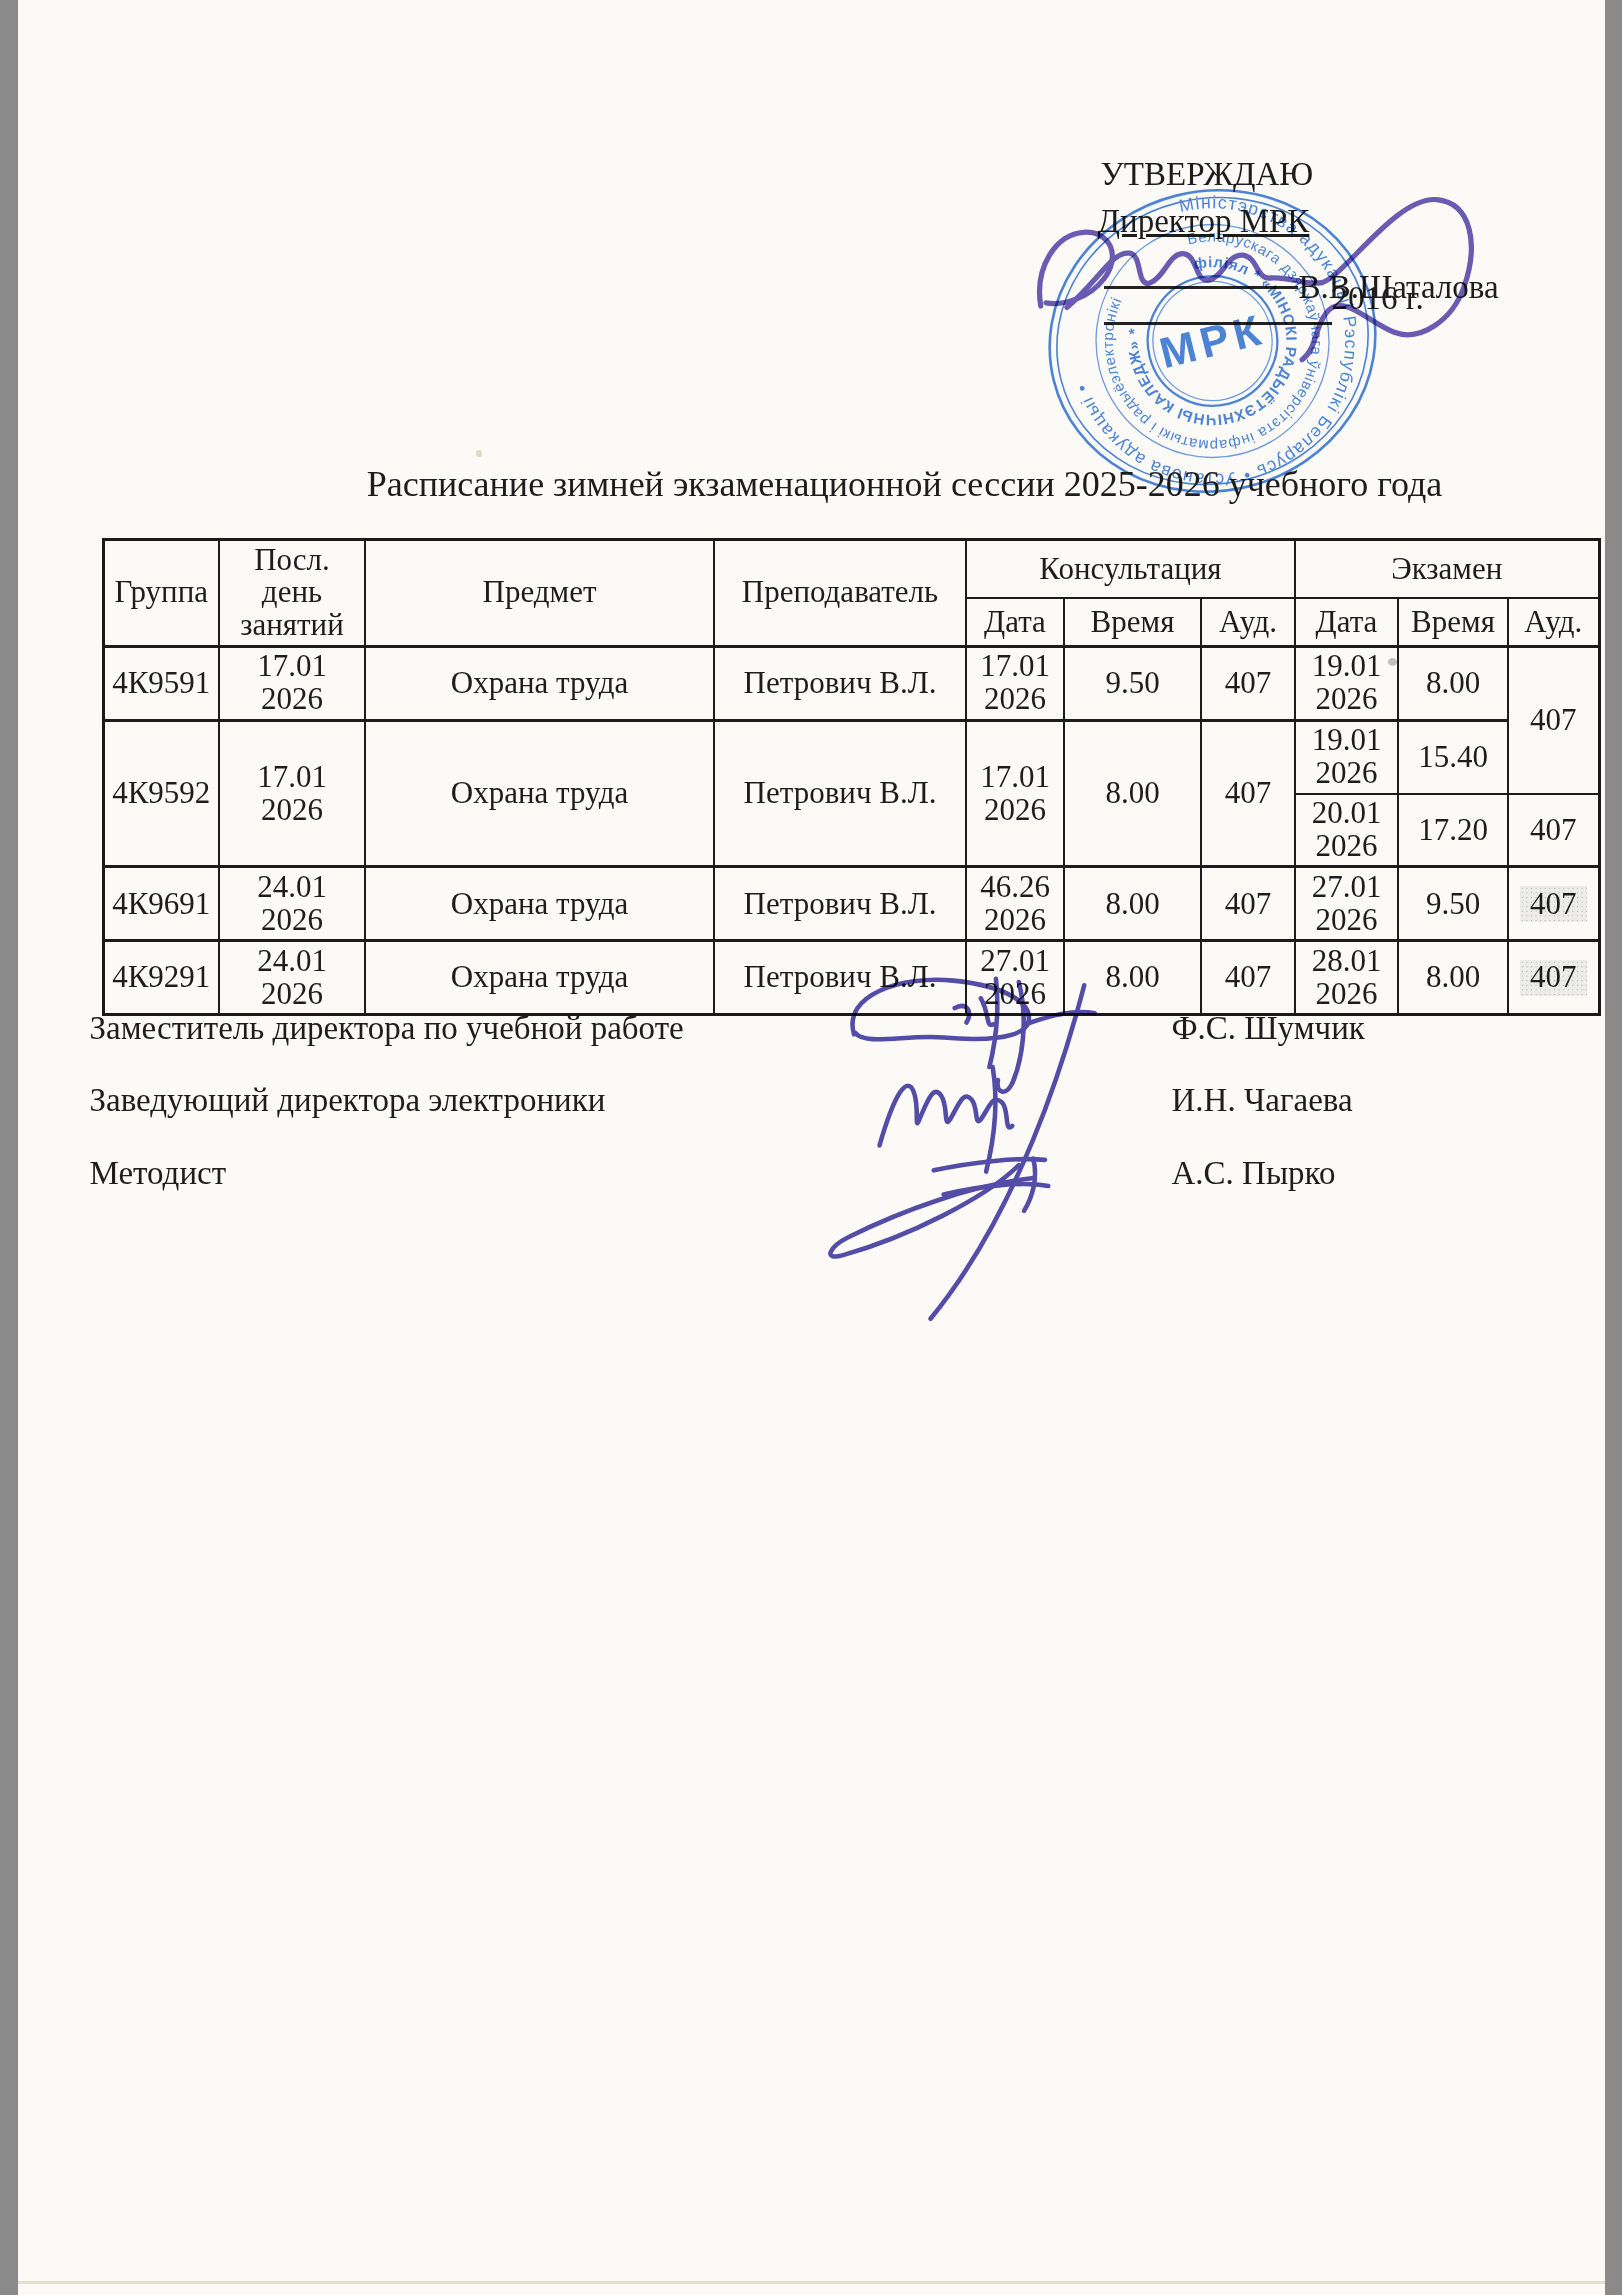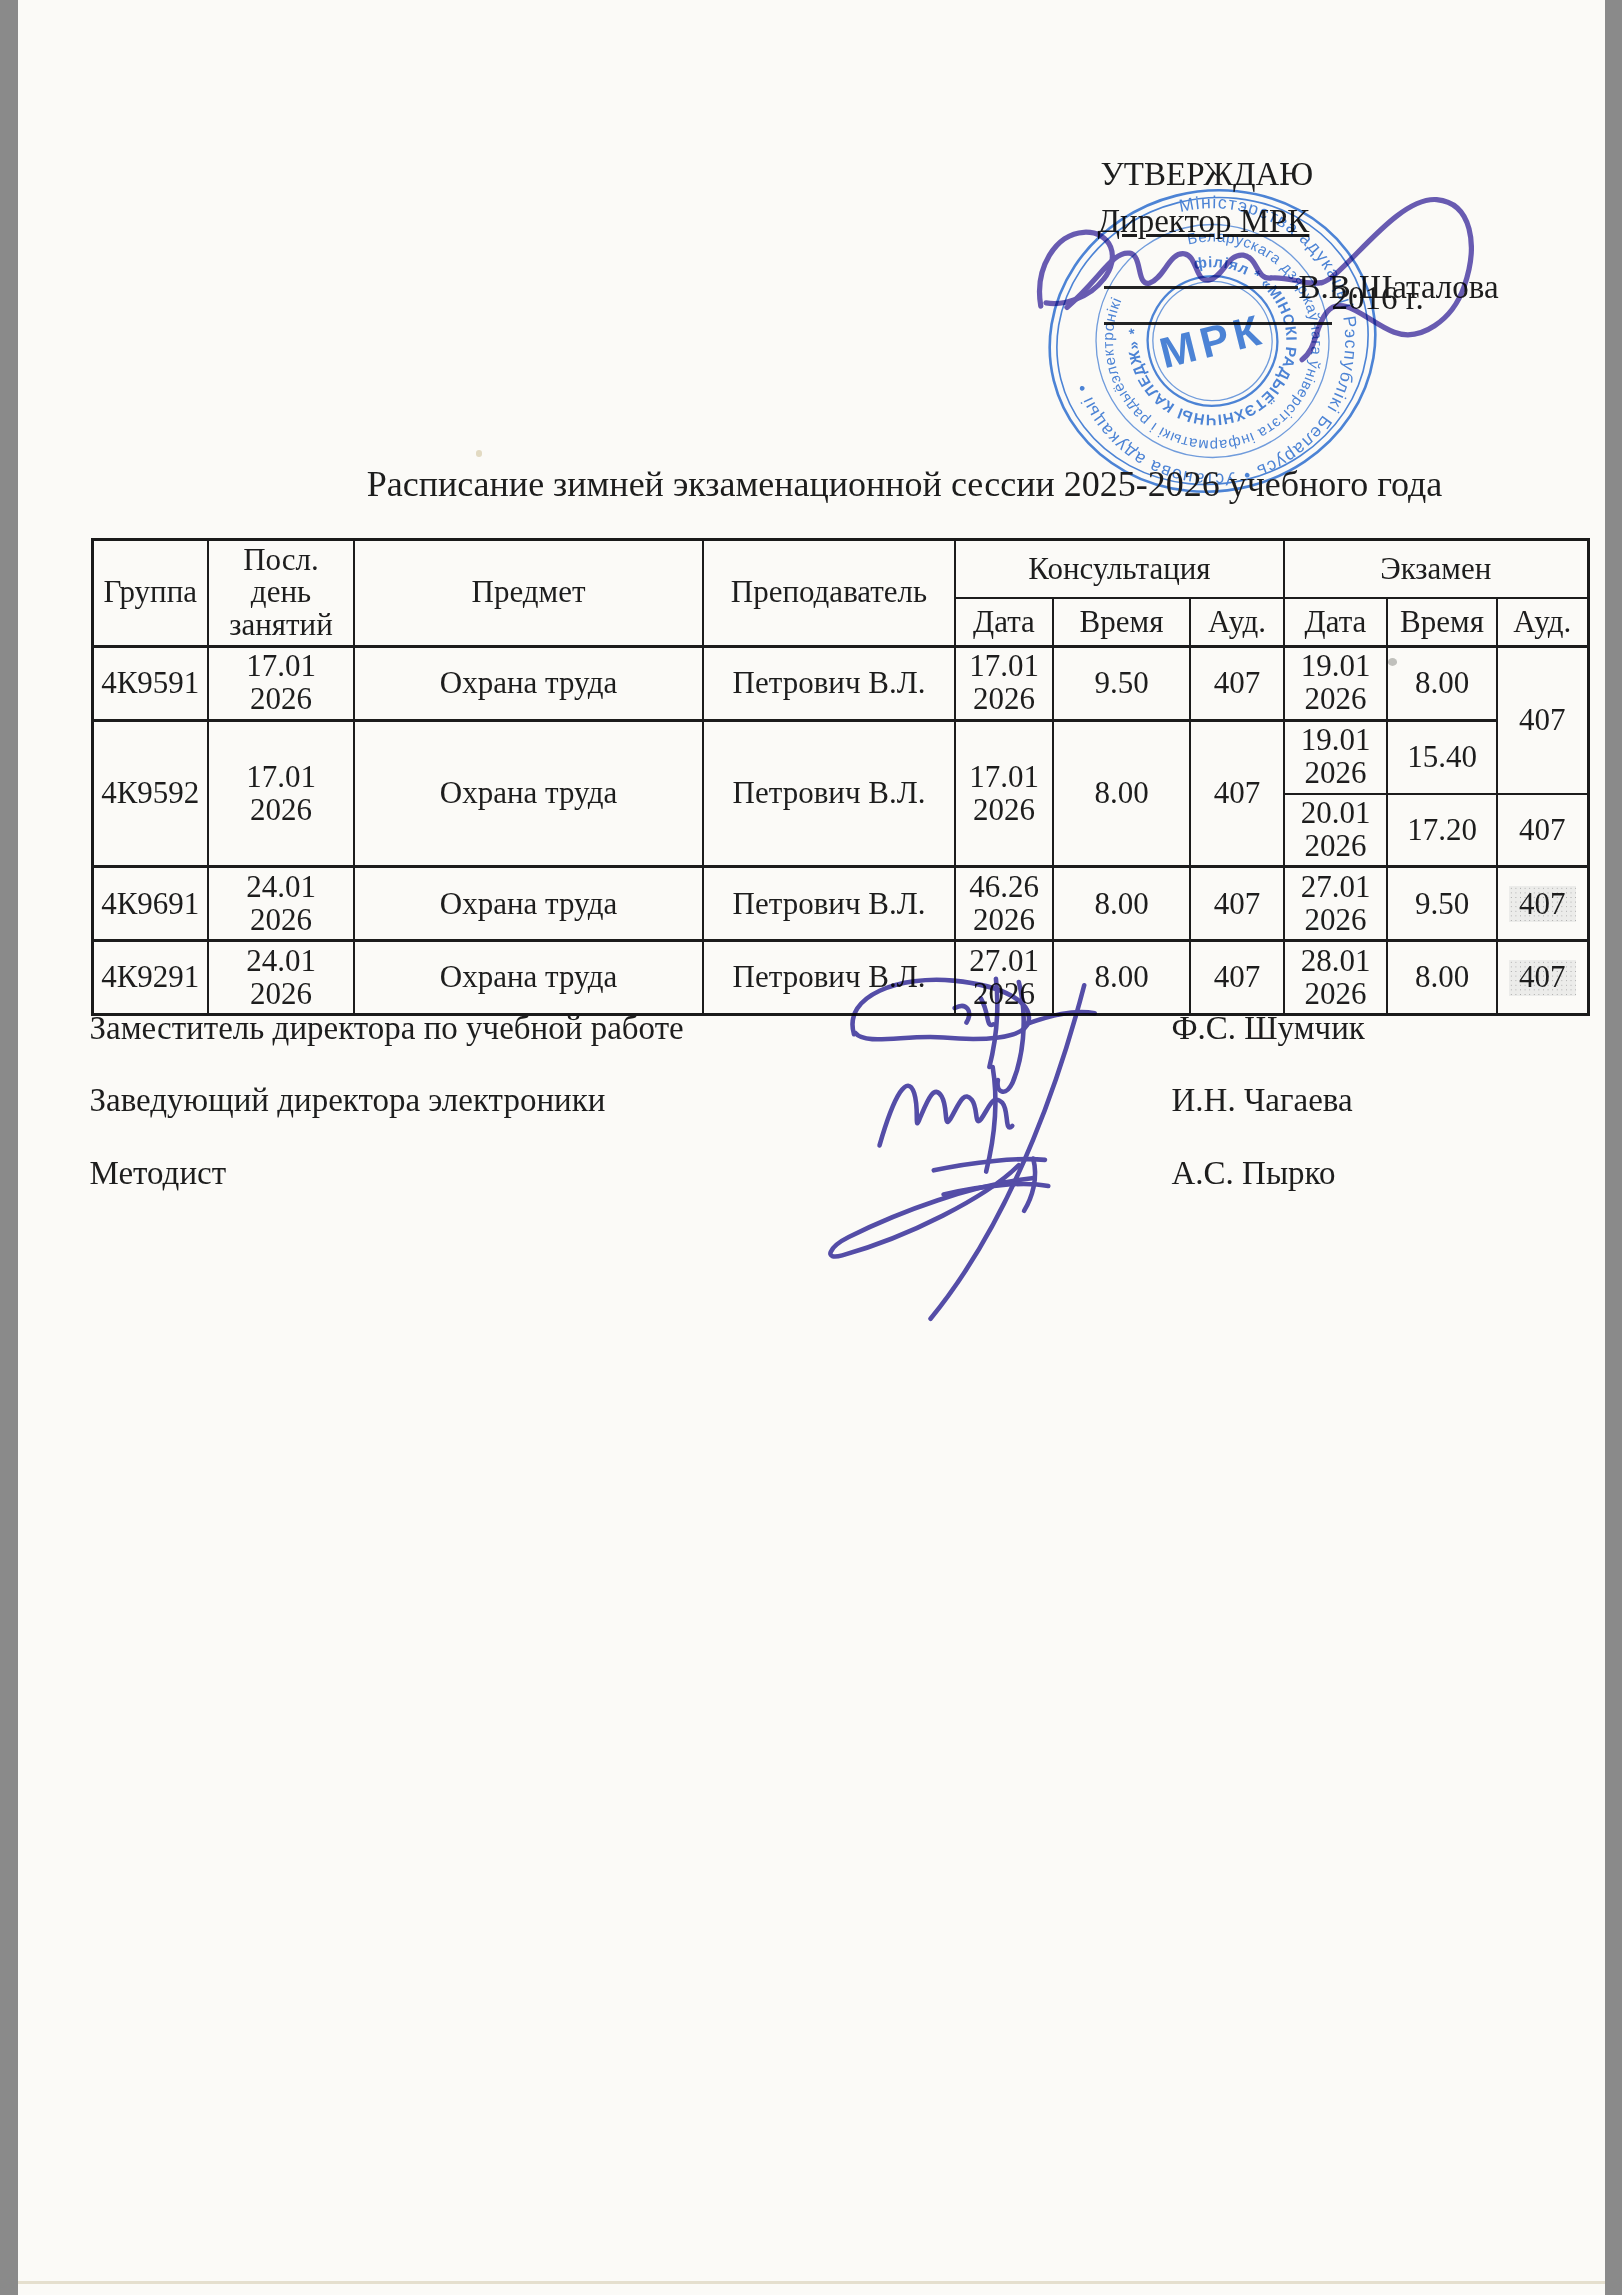--- a/index.html
+++ b/index.html
@@ -22,21 +22,21 @@
   #stamp{position:absolute;left:1027px;top:187px;mix-blend-mode:multiply;opacity:.85;}
   
   .ink{position:absolute;mix-blend-mode:multiply;}
   
   .doc-title{
     position:absolute;left:298px;top:463px;width:1178px;
     font-size:36px;text-align:center;white-space:nowrap;
   }
   
   table.sched{
-    position:absolute;left:73px;top:538px;width:1496px;
+    position:absolute;left:84px;top:538px;width:1496px;
     border-collapse:collapse;table-layout:fixed;
     font-size:31px;line-height:1.06;
   }
   table.sched th,table.sched td{
     border:2px solid #1c1c1c;text-align:center;vertical-align:middle;
     padding:2.6px 3.9px;font-weight:normal;overflow:hidden;
   }
   table.sched{border:3.9px solid #1a1a1a;}
   tr.thick td,tr.thick th{border-top-width:3.9px;}
   td.vtop,th.vtop{vertical-align:top;padding-top:6.5px;}

